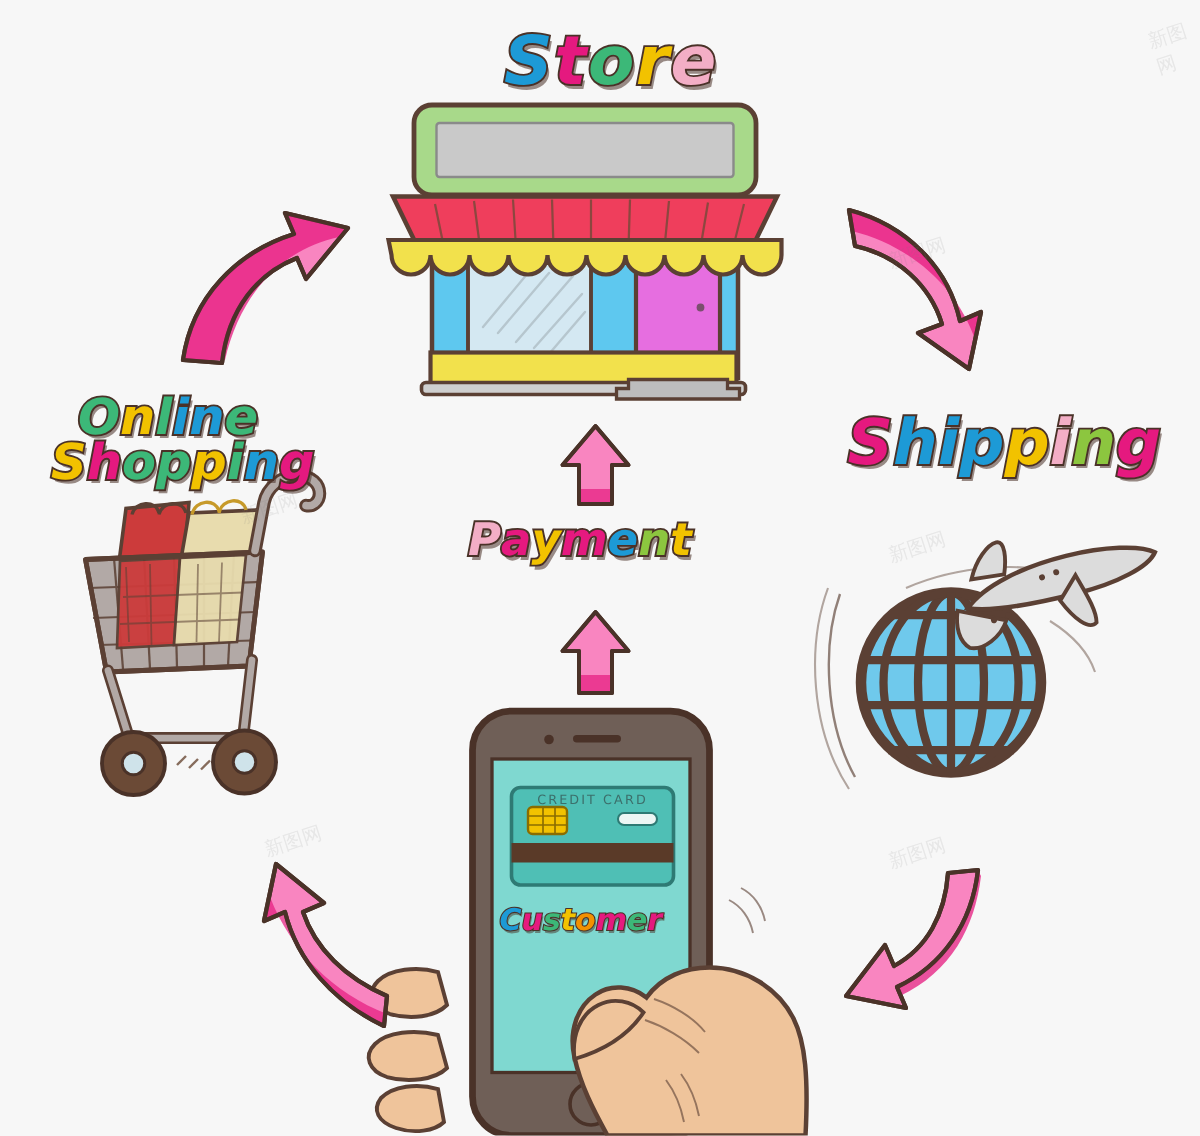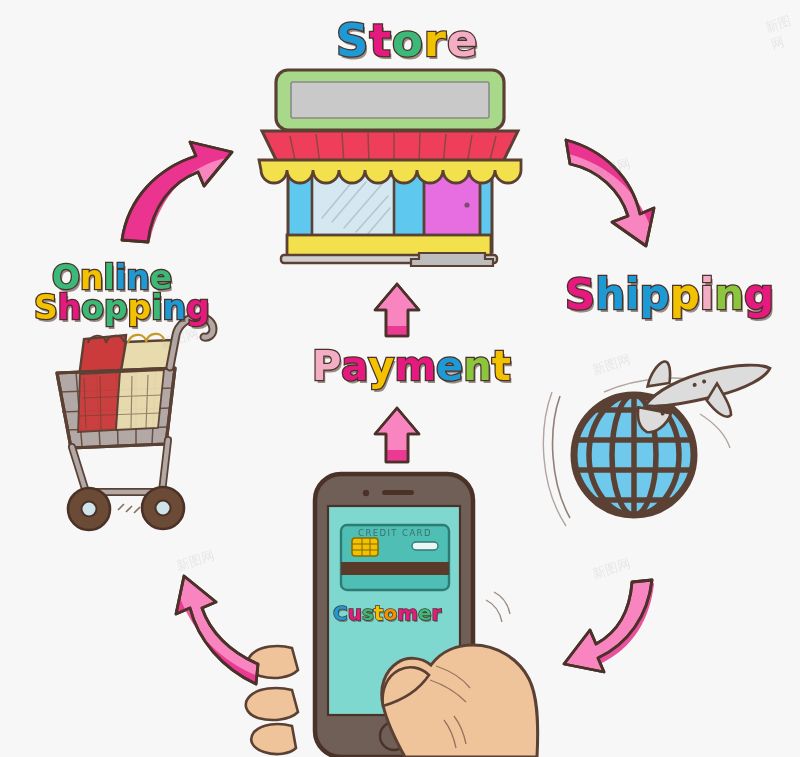--- a/index.html
+++ b/index.html
@@ -4,35 +4,35 @@
 <style>
   html,body{margin:0;padding:0;}
   body{
     width:800px;height:757px;
     background:#f7f7f7;
     font-family:"DejaVu Sans", sans-serif;
     overflow:hidden;
     position:relative;
   }
   #stage{position:absolute;inset:0;width:800px;height:757px;}
-  .lbl{position:absolute;white-space:nowrap;font-weight:700;}
+  .lbl{position:absolute;white-space:nowrap;font-weight:700;font-style:italic;}
   .lbl span{display:inline-block;}
   
   .ctoon{
     font-family:"DejaVu Sans", sans-serif;
     font-weight:700;
     -webkit-text-stroke:2.5px #4a3228;
     paint-order:stroke fill;
     text-shadow:2px 3px 0 rgba(74,50,40,.55);
   }
   #title-store{left:336px;top:14px;font-size:45px;letter-spacing:1px;}
   #title-online{left:52px;top:258px;font-size:33px;letter-spacing:0px;}
   #title-shopping{left:34px;top:288px;font-size:33px;}
   #title-shipping{left:565px;top:270px;font-size:42px;}
-  #title-payment{left:312px;top:343px;font-size:40px;}
+  #title-payment{left:312px;top:343px;font-size:30px;}
   #title-customer{left:333px;top:601px;font-size:20px;-webkit-text-stroke:1.4px #4a3228;text-shadow:1px 2px 0 rgba(74,50,40,.5);text-align:right;}
   .wm{position:absolute;color:rgba(120,120,120,.13);font-size:13px;font-family:"DejaVu Sans",sans-serif;pointer-events:none;}
 </style>
 </head>
 <body>
 
 <div id="stage">
 
 <svg width="800" height="757" viewBox="0 0 800 757" style="position:absolute;left:0;top:0">
   <defs>

